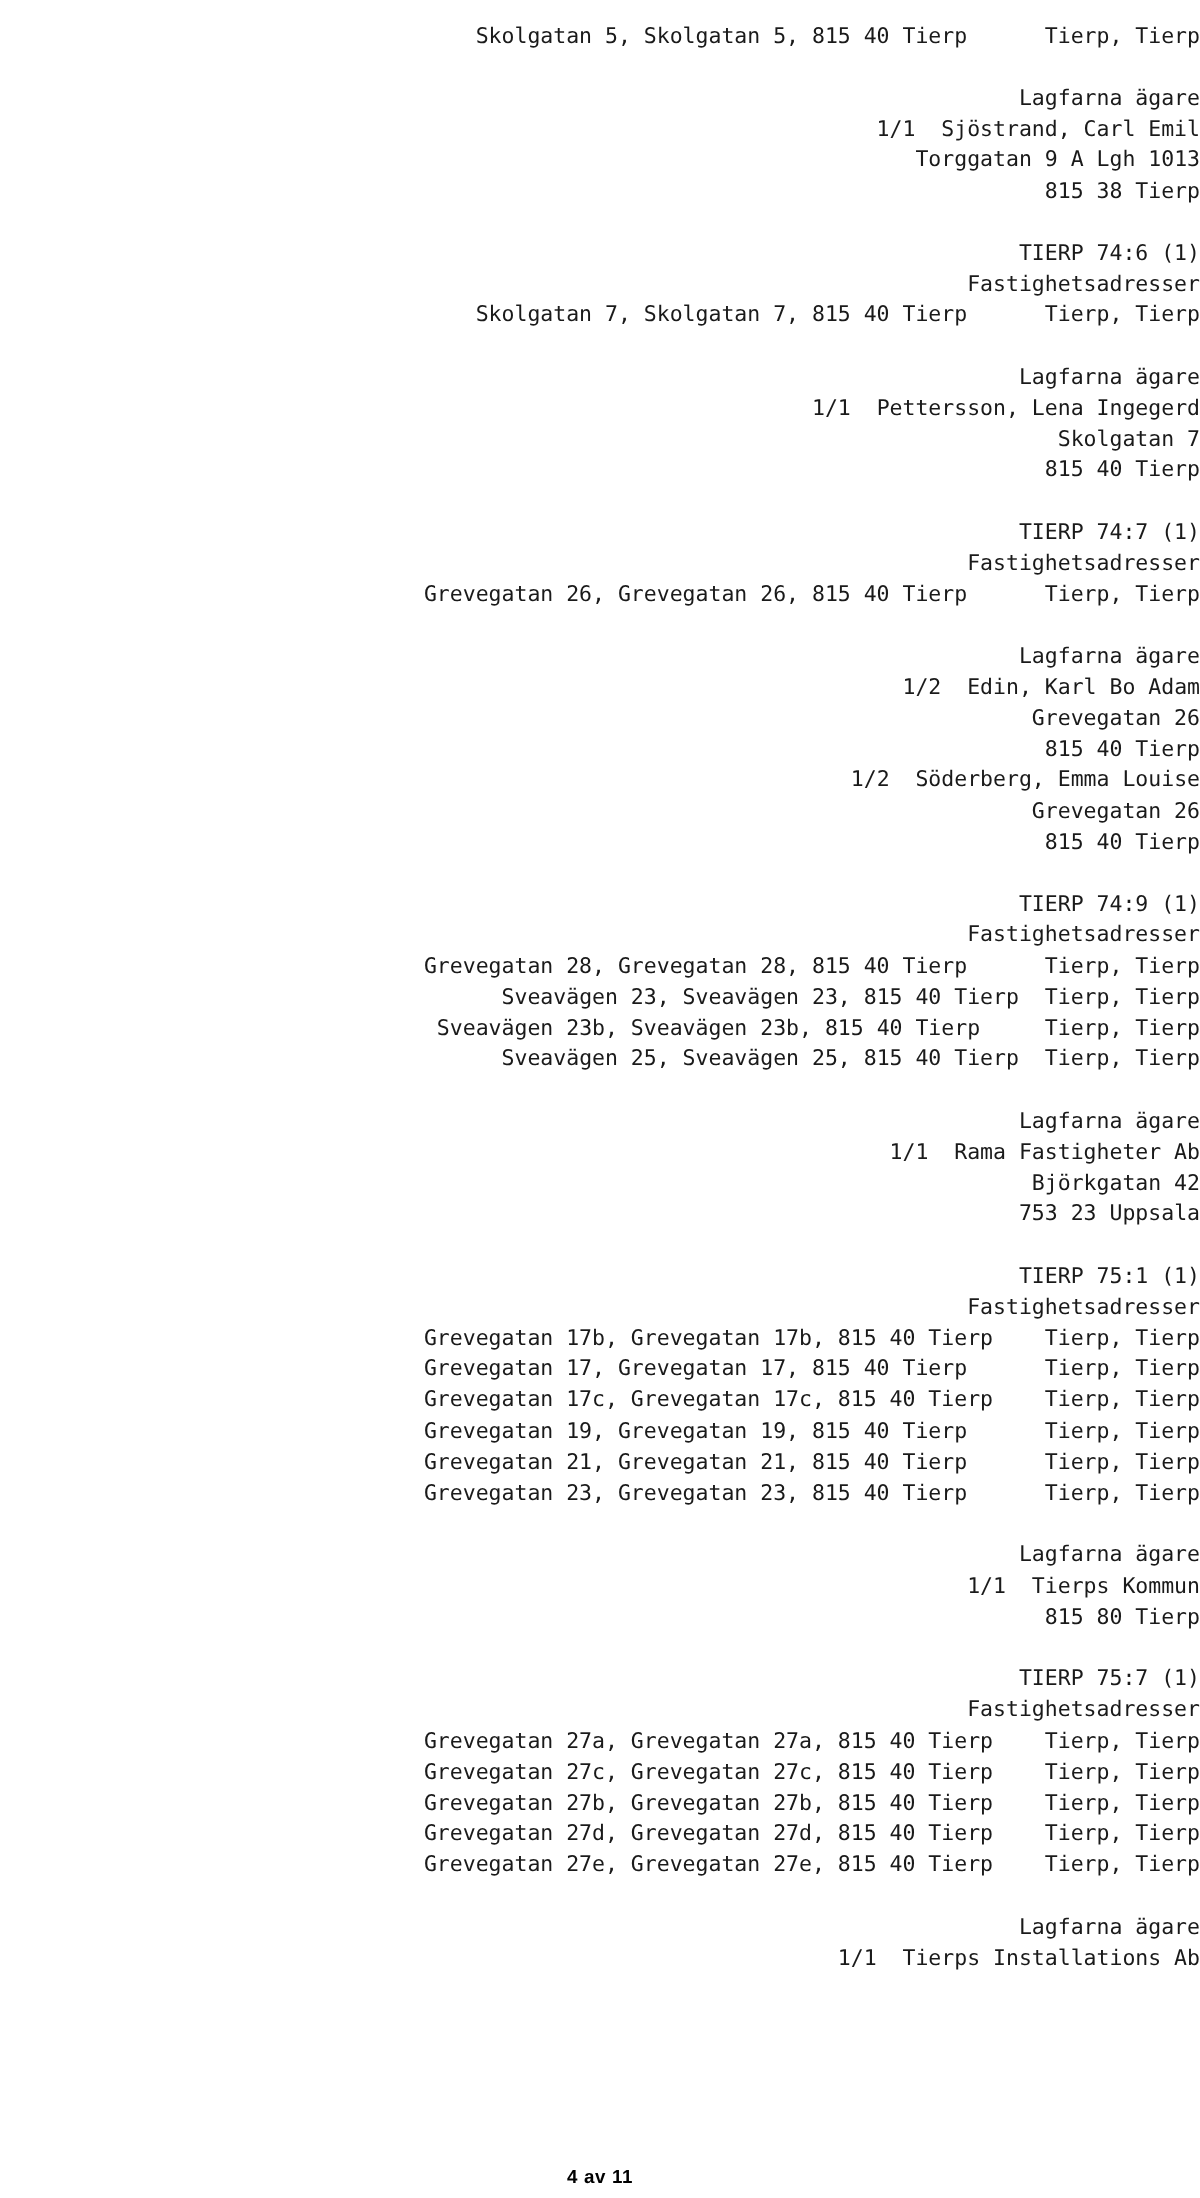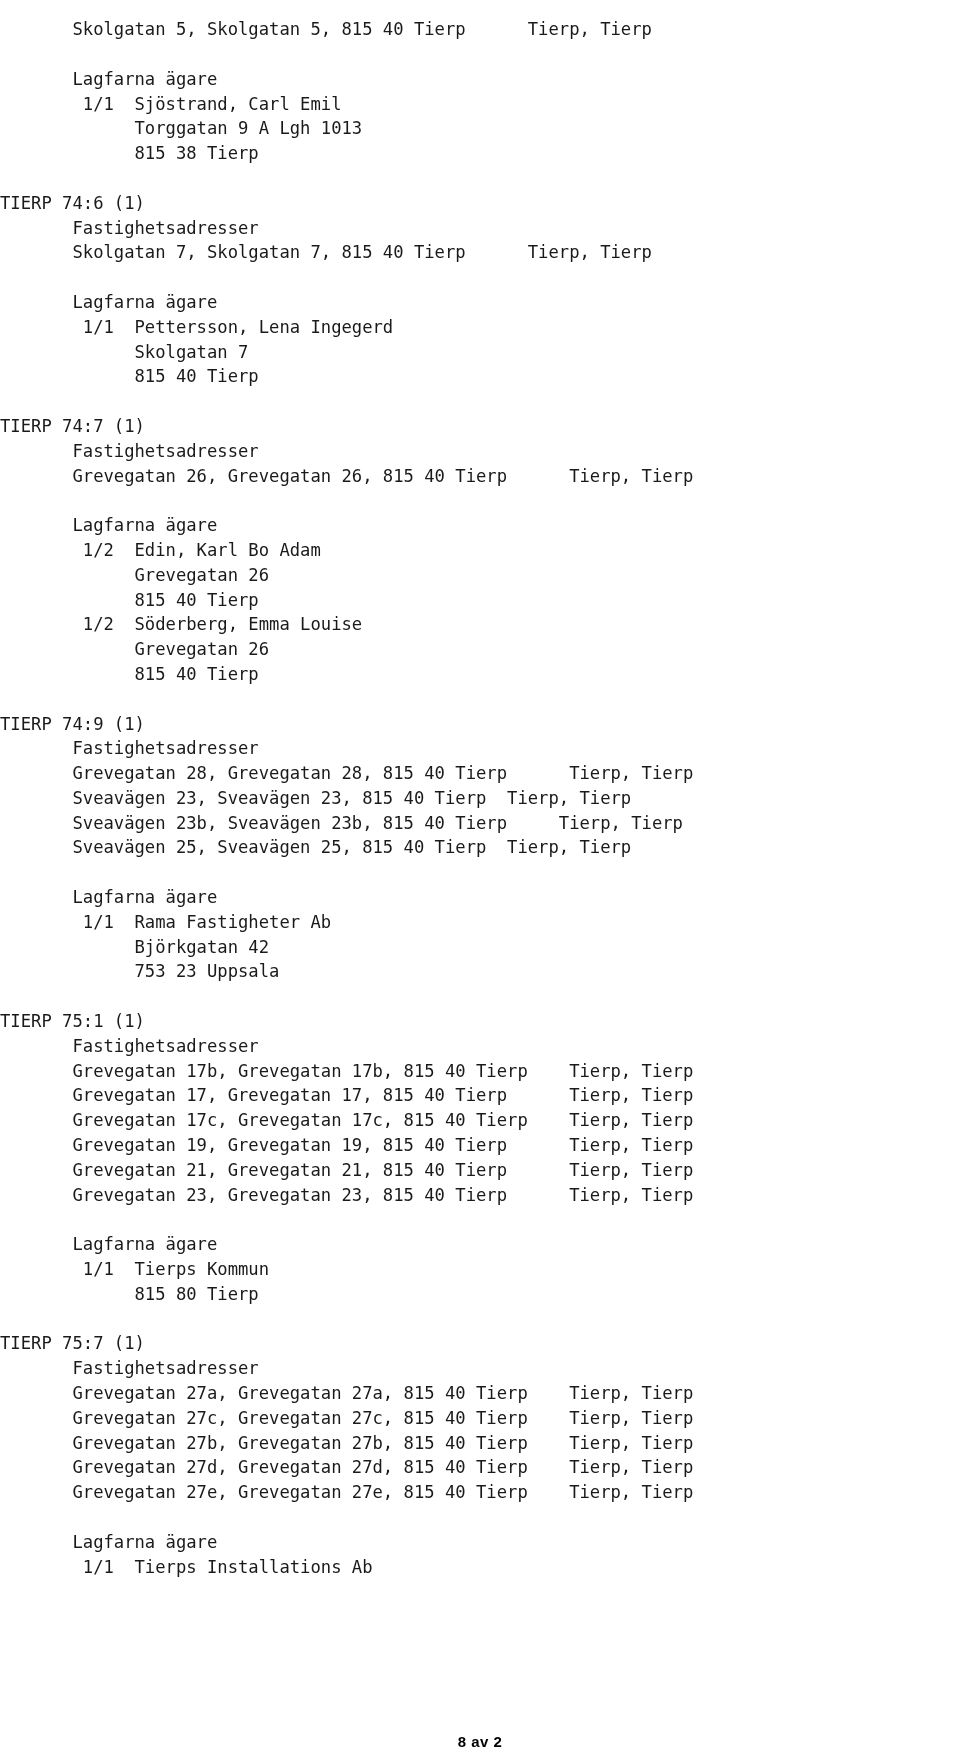--- a/index.html
+++ b/index.html
@@ -15,20 +15,21 @@
     color: #000000;
     overflow: hidden;
   }
 
   #doc {
     position: absolute;
     left: 0;
     top: 0;
     width: 776px;
     height: 1710px;
+    text-align: right;
   }
 
   
   .mono-block {
     position: absolute;
     left: 0;
     top: 0;
     width: 960px;
     white-space: pre;
     font-family: "DejaVu Sans Mono", "Liberation Mono", monospace;
@@ -114,13 +115,13 @@
        Grevegatan 27a, Grevegatan 27a, 815 40 Tierp    Tierp, Tierp
        Grevegatan 27c, Grevegatan 27c, 815 40 Tierp    Tierp, Tierp
        Grevegatan 27b, Grevegatan 27b, 815 40 Tierp    Tierp, Tierp
        Grevegatan 27d, Grevegatan 27d, 815 40 Tierp    Tierp, Tierp
        Grevegatan 27e, Grevegatan 27e, 815 40 Tierp    Tierp, Tierp
 
        Lagfarna ägare
         1/1  Tierps Installations Ab</pre>
 </div>
 
-<div class="footer">8 av 2</div>
+<div class="footer">4 av 11</div>
 
 </body></html>

